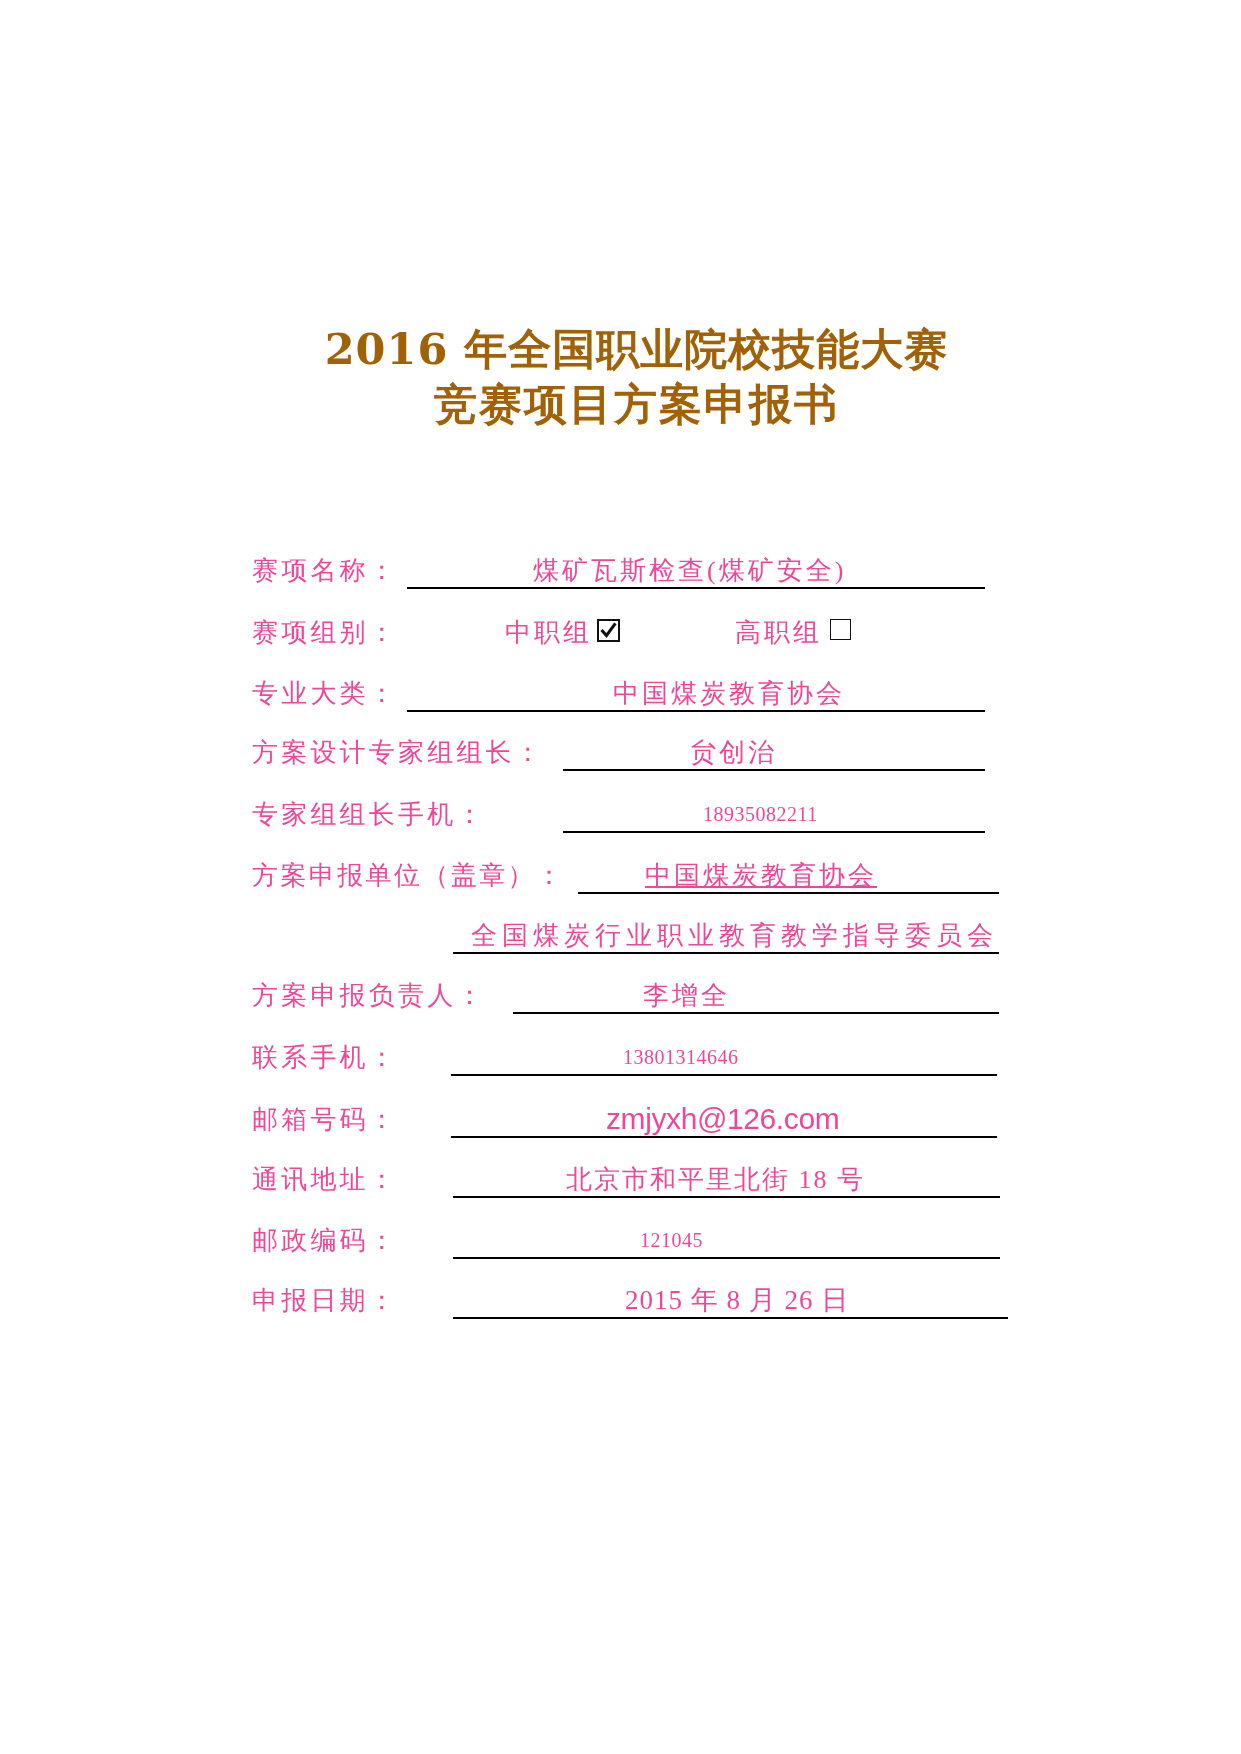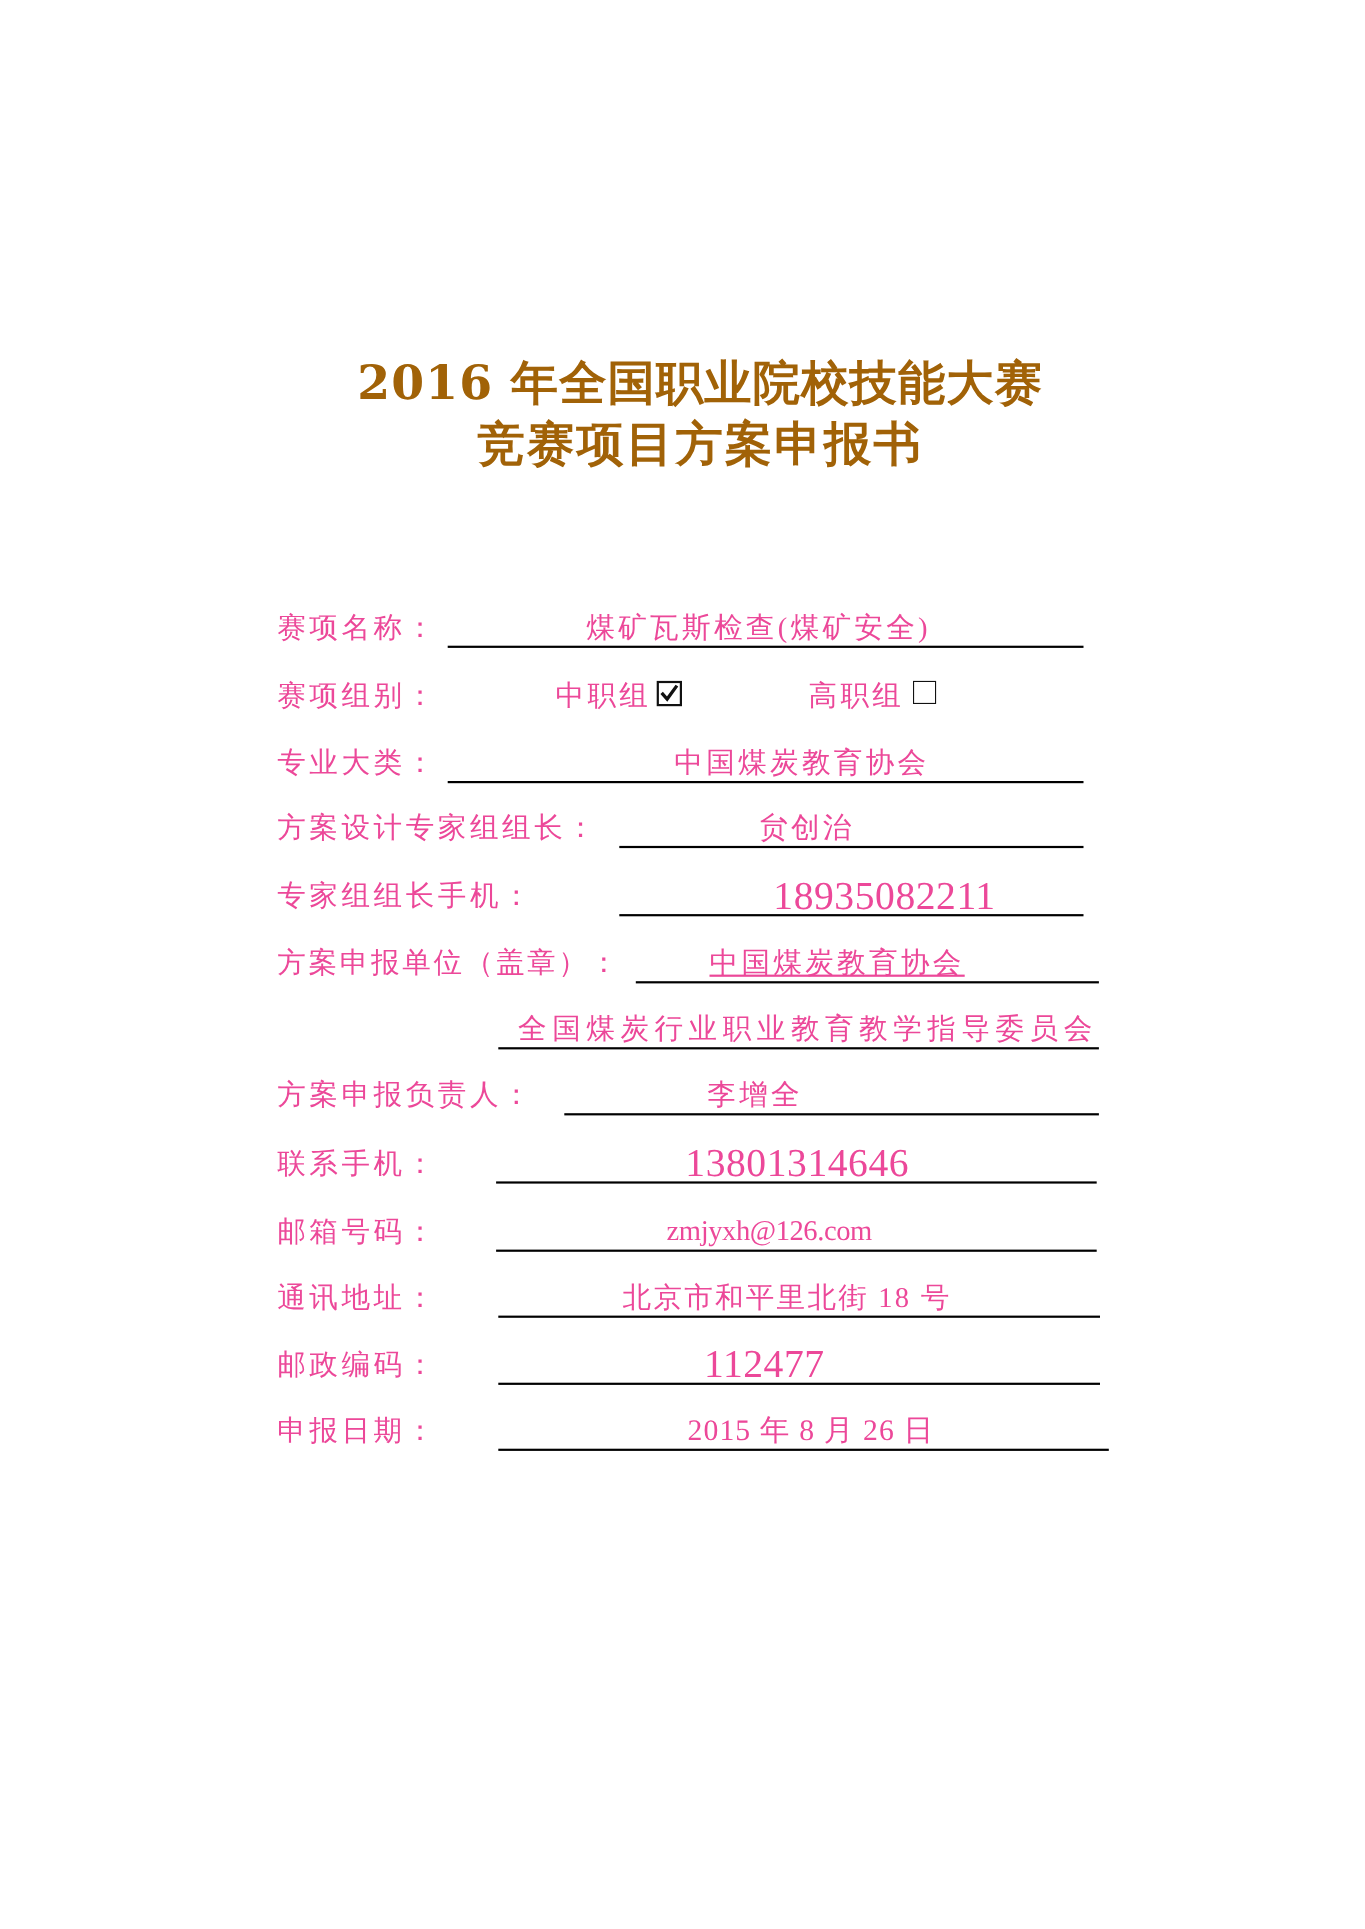--- a/index.html
+++ b/index.html
@@ -3,21 +3,21 @@
 <meta charset="utf-8">
 <style>
   html, body { margin:0; padding:0; background:#ffffff; }
   body { width:1241px; height:1754px; position:relative; overflow:hidden; color:#111; }
   .title { position:absolute; left:16px; width:1241px; text-align:center; font-family:"DejaVu Serif","Liberation Serif",serif; font-weight:bold; color:#a16207; white-space:nowrap; }
   .t1 { top:326px; font-size:43px; line-height:46px; letter-spacing:1px; }
   .t2 { top:381px; font-size:43px; line-height:46px; letter-spacing:2px; }
   .label, .value { position:absolute; font-family:"Liberation Serif","DejaVu Serif",serif; font-size:26px; line-height:30px; white-space:nowrap; color:#ec4899; }
   .label { left:252px; letter-spacing:3.2px; }
   .value { letter-spacing:3px; }
-  .num { letter-spacing:0.5px; font-size:36px; }
+  .num { letter-spacing:0.5px; font-size:20px; }
   .uline { position:absolute; height:2px; background:#000; }
   .check { position:absolute; width:19px; height:19px; border:2px solid #111; box-sizing:content-box; }
   .check svg { position:absolute; left:1px; top:1px; }
 </style>
 </head>
 <body>
 
 <div class="title t1">2016 年全国职业院校技能大赛</div>
 <div class="title t2">竞赛项目方案申报书</div>
 
@@ -56,26 +56,26 @@
 
 <div class="label" style="top:981px">方案申报负责人：</div>
 <div class="value" style="top:981px; left:643px;">李增全</div>
 <div class="uline" style="top:1012px; left:513px; width:486px; height:1.5px;"></div>
 
 <div class="label" style="top:1043px">联系手机：</div>
 <div class="value num" style="top:1042px; left:623px;">13801314646</div>
 <div class="uline" style="top:1074px; left:451px; width:546px; height:1.5px;"></div>
 
 <div class="label" style="top:1105px">邮箱号码：</div>
-<div class="value" style="top:1104px; left:606px; font-family:Liberation Serif, serif; font-size:26px; letter-spacing:-0.4px;">zmjyxh@126.com</div>
+<div class="value" style="top:1104px; left:606px; font-family:Liberation Sans, sans-serif; font-size:30px; letter-spacing:-0.4px;">zmjyxh@126.com</div>
 <div class="uline" style="top:1136px; left:451px; width:546px; height:1.5px;"></div>
 
 <div class="label" style="top:1165px">通讯地址：</div>
 <div class="value" style="top:1165px; left:566px; letter-spacing:2px;">北京市和平里北街 18 号</div>
 <div class="uline" style="top:1196px; left:453px; width:547px;"></div>
 
 <div class="label" style="top:1226px">邮政编码：</div>
-<div class="value num" style="top:1225px; left:640px;">112477</div>
+<div class="value num" style="top:1225px; left:640px;">121045</div>
 <div class="uline" style="top:1257px; left:453px; width:547px;"></div>
 
 <div class="label" style="top:1286px">申报日期：</div>
 <div class="value" style="top:1285px; left:595px; font-size:27px; letter-spacing:1px;margin-left:30px;">2015 年 8 月 26 日</div>
 <div class="uline" style="top:1317px; left:453px; width:555px; height:1.5px;"></div>
 
 </body></html>

